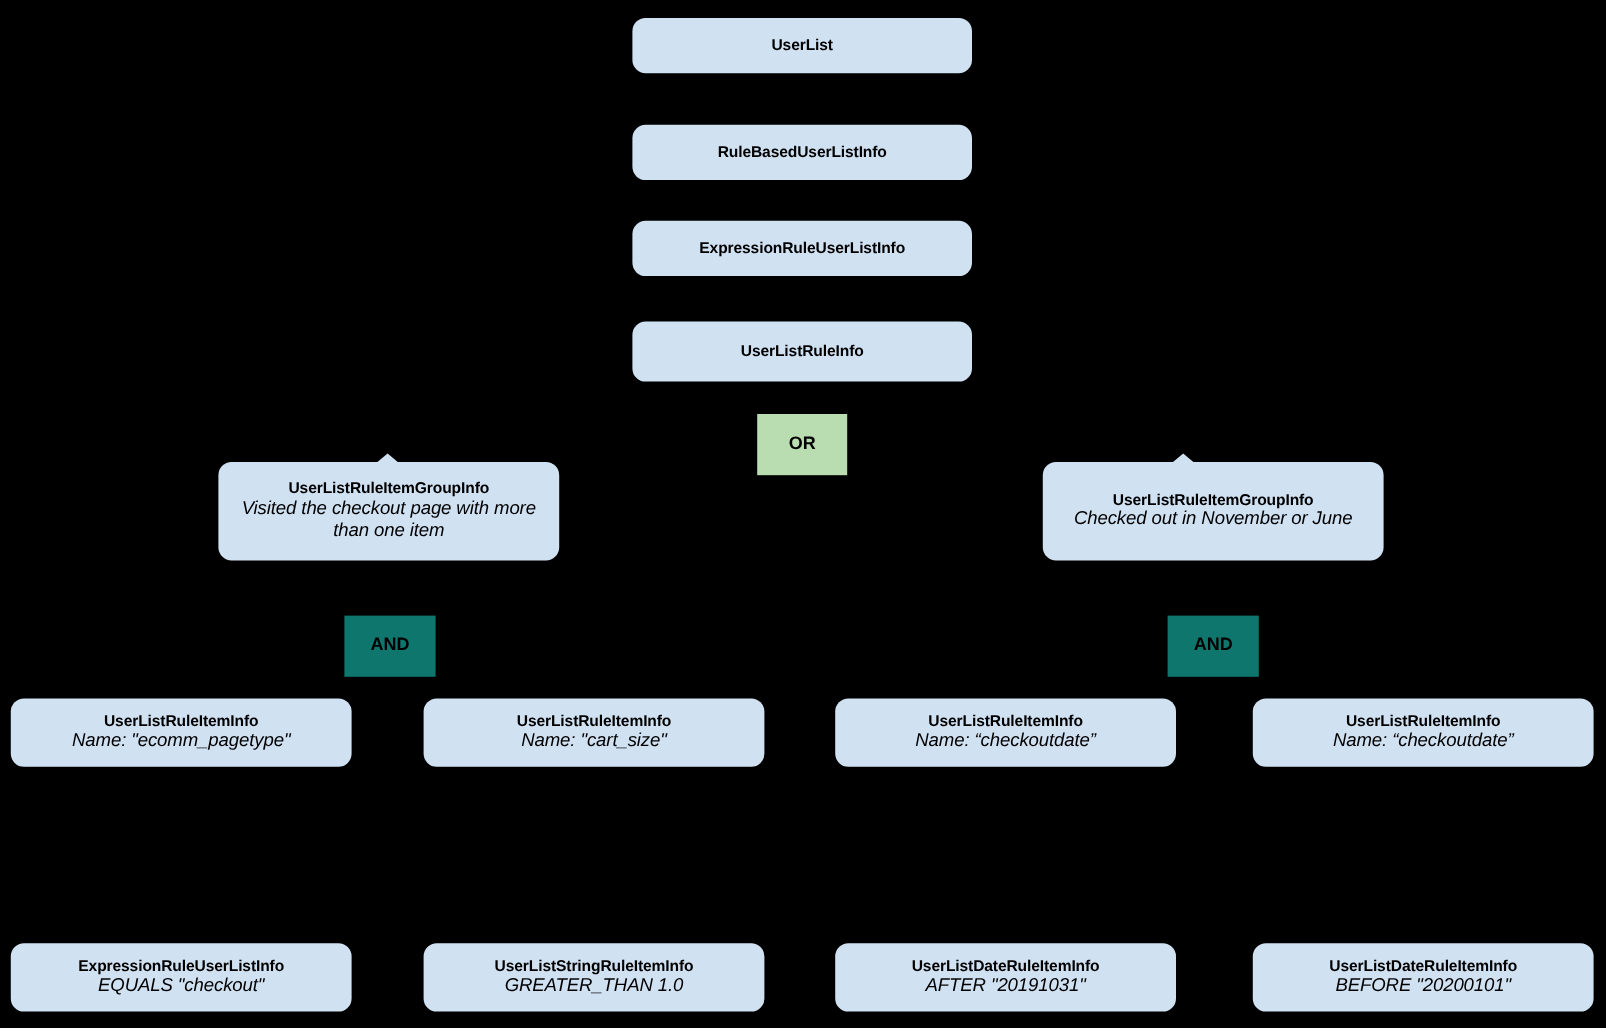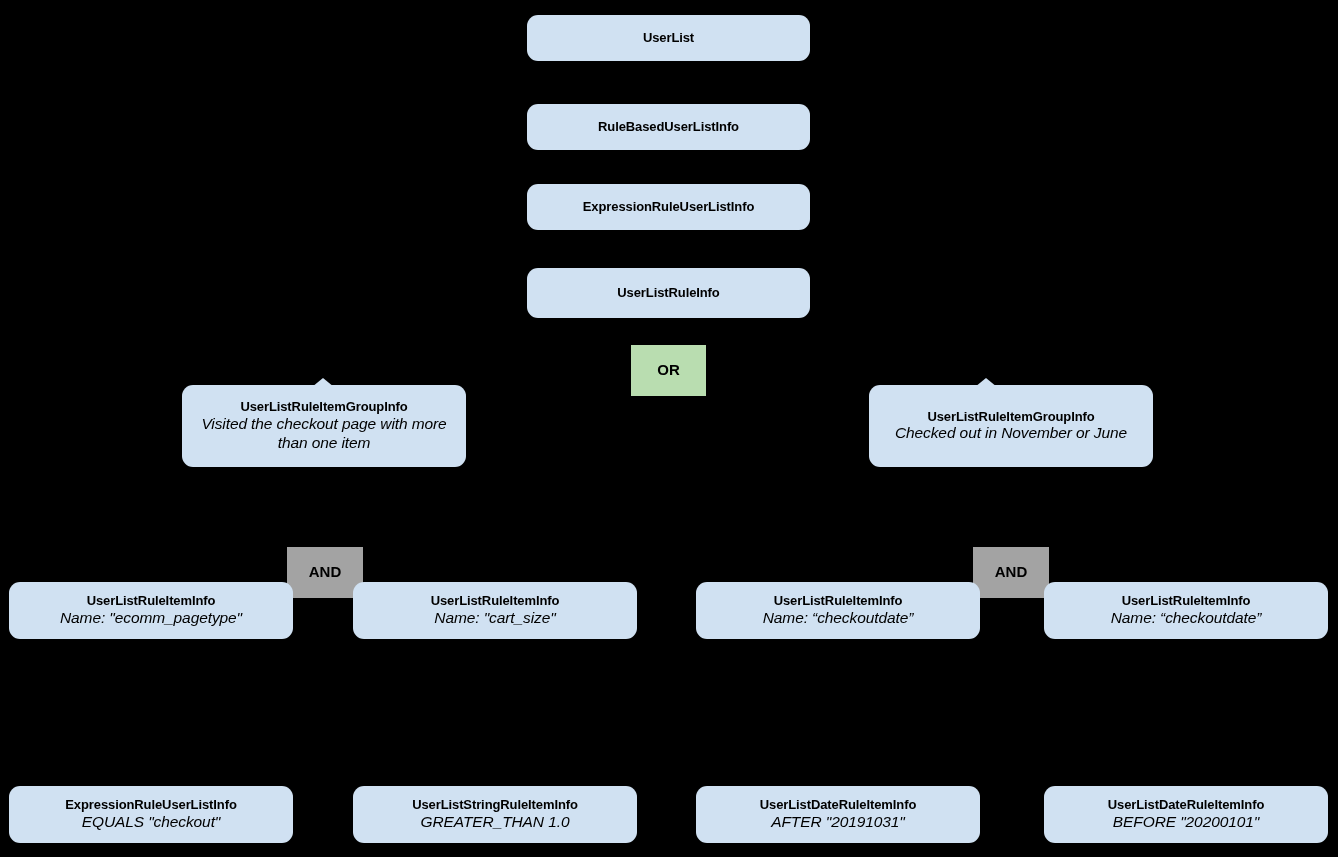--- a/index.html
+++ b/index.html
@@ -29,21 +29,21 @@
     line-height: 1.22;
   }
   .node.rounded {
     background: #d0e1f2;
     border-radius: 11px;
   }
   .node.chip {
     border-radius: 0;
   }
   .node.chip.or-chip { background: #b9ddb0; }
-  .node.chip.and-chip { background: #a3a3a3; margin-top: 34px; }
+  .node.chip.and-chip { background: #0f766e; }
 
   .n-title {
     font-weight: bold;
     font-size: 13px;
     letter-spacing: -0.1px;
     white-space: nowrap;
   }
   .n-sub {
     font-style: italic;
     font-size: 15.5px;

